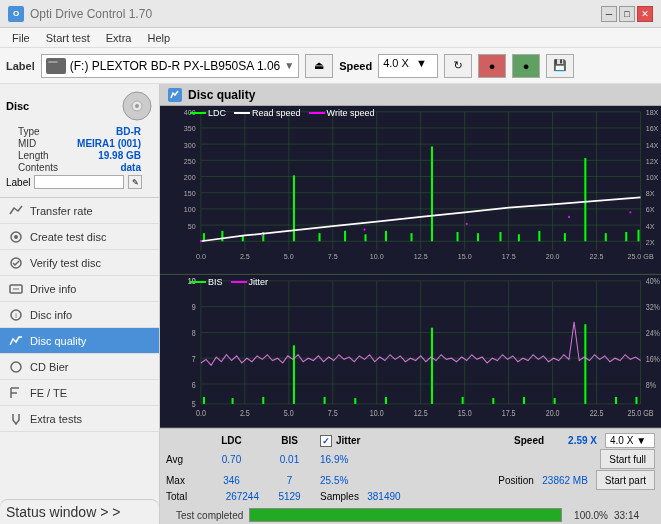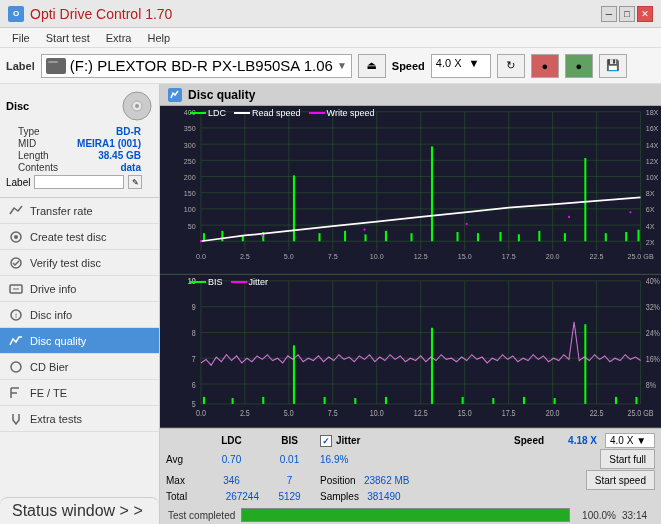--- a/index.html
+++ b/index.html
@@ -10,21 +10,21 @@
       background: #e8e8e8;
       height: 28px;
       display: flex;
       align-items: center;
       padding: 0 8px;
       border-bottom: 1px solid #ccc;
       justify-content: space-between;
     }
     .title-bar-left { display: flex; align-items: center; gap: 6px; }
     .title-bar-icon { width: 16px; height: 16px; background: #4a90d9; border-radius: 2px; display: flex; align-items: center; justify-content: center; color: white; font-size: 8px; font-weight: bold; }
-    .title-bar-text { font-size: 14px; color: #b91c1c; }
+    .title-bar-text { font-size: 12px; color: #737373; }
     .title-bar-controls { display: flex; gap: 2px; }
     .title-btn { width: 16px; height: 16px; border: 1px solid #999; background: #ddd; cursor: pointer; display: flex; align-items: center; justify-content: center; font-size: 9px; }
     .title-btn.close { background: #e05050; color: white; border-color: #c04040; }
     
     
     .menu-bar {
       background: #f5f5f5;
       height: 20px;
       display: flex;
       align-items: center;
@@ -49,21 +49,21 @@
       align-items: center;
       border: 1px solid #aaa;
       background: white;
       height: 24px;
       padding: 2px 4px;
       gap: 4px;
       min-width: 200px;
     }
     .drive-icon { width: 20px; height: 16px; background: #666; border-radius: 2px; position: relative; }
     .drive-icon::before { content: ''; position: absolute; top: 3px; left: 2px; width: 10px; height: 2px; background: #999; border-radius: 1px; }
-    .drive-text { font-size: 15px; flex: 1; }
+    .drive-text { font-size: 12px; flex: 1; }
     .drive-select-arrow { font-size: 10px; color: #666; }
     .eject-btn { width: 28px; height: 24px; border: 1px solid #aaa; background: #f0f0f0; display: flex; align-items: center; justify-content: center; cursor: pointer; }
     .speed-label { font-size: 11px; font-weight: bold; }
     .speed-select { border: 1px solid #aaa; background: white; height: 24px; padding: 2px 4px; font-size: 11px; min-width: 60px; }
     .toolbar-btn { width: 28px; height: 24px; border: 1px solid #aaa; background: #f0f0f0; display: flex; align-items: center; justify-content: center; cursor: pointer; }
     
     
     .main-layout {
       display: flex;
       height: calc(524px - 28px - 20px - 36px);
@@ -110,23 +110,23 @@
       gap: 6px;
       border-bottom: 1px solid #ddd;
       font-size: 11px;
       color: #333;
     }
     .nav-item.active { background: #4a90d9; color: white; }
     .nav-item-icon { width: 16px; height: 16px; flex-shrink: 0; display: flex; align-items: center; justify-content: center; }
     
     
     .status-panel {
-      padding: 4px 12px;
+      padding: 4px 6px;
       border-top: 1px solid #ccc;
-      font-size: 16px;
+      font-size: 14px;
       cursor: pointer;
       color: #333;
       background: #f0f0f0;
       border-radius: 8px;
     }
     
     
     .content-area {
       flex: 1;
       display: flex;
@@ -190,21 +190,21 @@
       cursor: pointer;
       font-size: 10px;
       height: 20px;
     }
     
     
     .progress-row {
       display: flex;
       align-items: center;
       gap: 6px;
-      padding: 2px 4px;
+      padding: 2px 12px;
       background: #d8d8d8;
     }
     .progress-bar-outer {
       flex: 1;
       height: 14px;
       border: 1px solid #888;
       background: #f0f0f0;
     }
     .progress-bar-inner {
       height: 100%;
@@ -286,21 +286,21 @@
       <div class="disc-field">
         <span class="disc-field-label">Type</span>
         <span class="disc-field-value">BD-R</span>
       </div>
       <div class="disc-field">
         <span class="disc-field-label">MID</span>
         <span class="disc-field-value">MEIRA1 (001)</span>
       </div>
       <div class="disc-field">
         <span class="disc-field-label">Length</span>
-        <span class="disc-field-value">38.45 GB</span>
+        <span class="disc-field-value">19.98 GB</span>
       </div>
       <div class="disc-field">
         <span class="disc-field-label">Contents</span>
         <span class="disc-field-value">data</span>
       </div>
       <div class="label-row">
         <span>Label</span>
         <input type="text" class="label-input" value="" style="">
         <div class="label-btn">✎</div>
       </div>
@@ -596,46 +596,47 @@
         <div style="width:55px; text-align:center; font-weight:bold; font-size:10px;">LDC</div>
         <div style="width:45px; text-align:center; font-weight:bold; font-size:10px;">BIS</div>
         <div class="jitter-section" style="flex:1;">
           <div class="checkbox">
             <span class="checkmark">✓</span>
           </div>
           <span style="font-weight:bold; font-size:10px;">Jitter</span>
         </div>
         <div style="font-weight:bold; font-size:10px;">Speed</div>
         <div style="width:8px;"></div>
-        <span class="speed-val" style="font-size:10px;">4.18 X</span>
+        <span class="speed-val" style="font-size:10px;">2.59 X</span>
         <div style="border:1px solid #aaa; background:white; padding:1px 4px; font-size:10px; min-width:50px;">
           <span>4.0 X</span>
           <span>▼</span>
         </div>
       </div>
       <div class="stats-row">
         <div style="width:30px; font-size:10px;">Avg</div>
         <div style="width:55px; text-align:center; color:#0055cc; font-size:10px;">0.70</div>
         <div style="width:45px; text-align:center; color:#0055cc; font-size:10px;">0.01</div>
         <div style="flex:1; color:#0055cc; font-size:10px;">16.9%</div>
         <div style="font-size:10px; margin-left:auto;">
           <button class="start-btn">Start full</button>
         </div>
       </div>
       <div class="stats-row">
         <div style="width:30px; font-size:10px;">Max</div>
         <div style="width:55px; text-align:center; color:#0055cc; font-size:10px;">346</div>
         <div style="width:45px; text-align:center; color:#0055cc; font-size:10px;">7</div>
+        <div style="flex:1; color:#0055cc; font-size:10px;">25.5%</div>
         <div style="font-size:10px;">
           <span>Position</span>
           &nbsp;
           <span style="color:#0055cc;">23862 MB</span>
         </div>
         <div style="margin-left:auto;">
-          <button class="start-btn">Start speed</button>
+          <button class="start-btn">Start part</button>
         </div>
       </div>
       <div class="stats-row">
         <div style="width:30px; font-size:10px;">Total</div>
         <div style="width:55px; text-align:right; color:#0055cc; font-size:10px;">267244</div>
         <div style="width:45px; text-align:center; color:#0055cc; font-size:10px;">5129</div>
         <div style="flex:1; font-size:10px;">
           <span>Samples</span>
           &nbsp;
           <span style="color:#0055cc;">381490</span>

